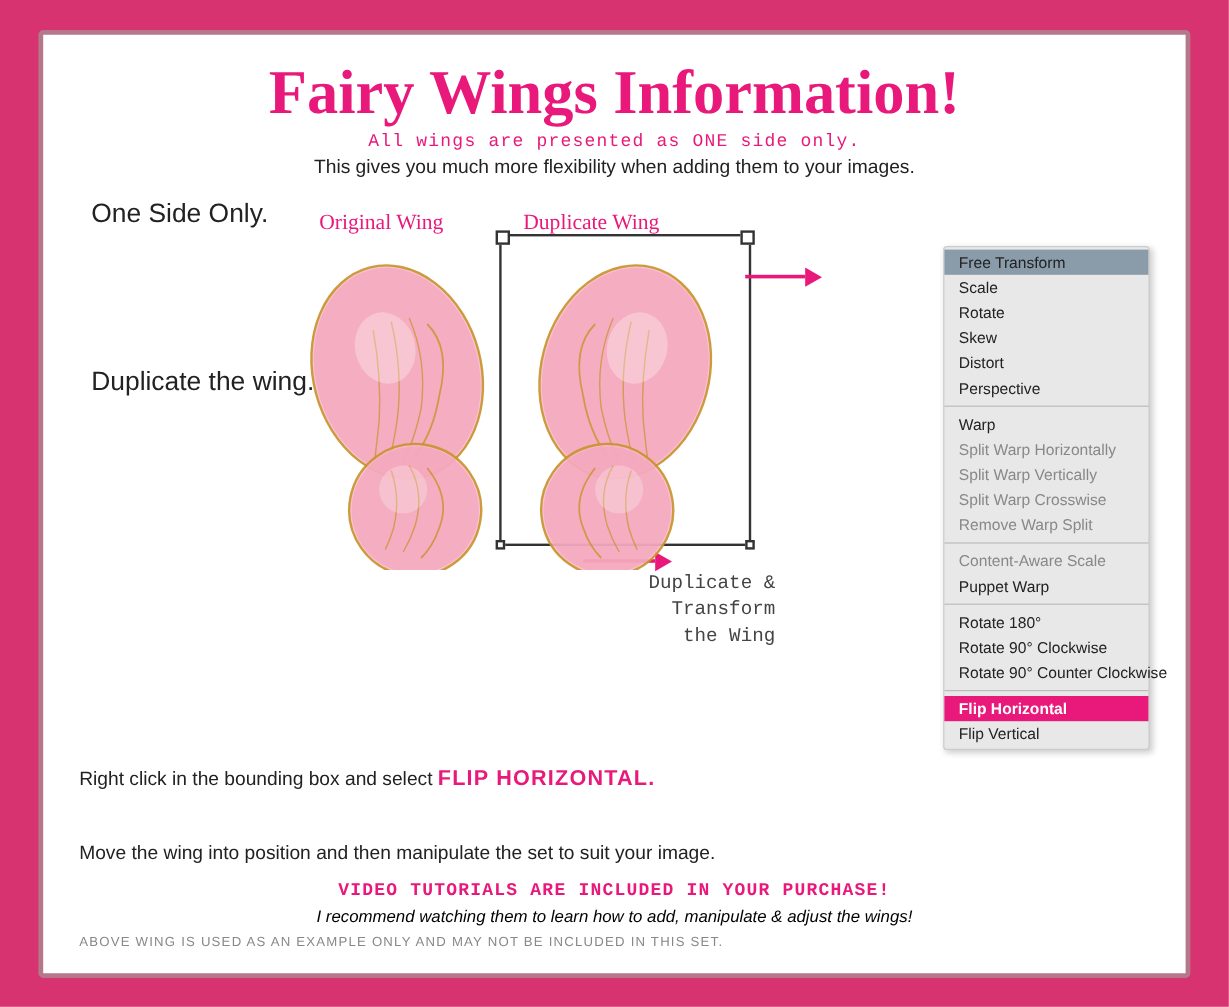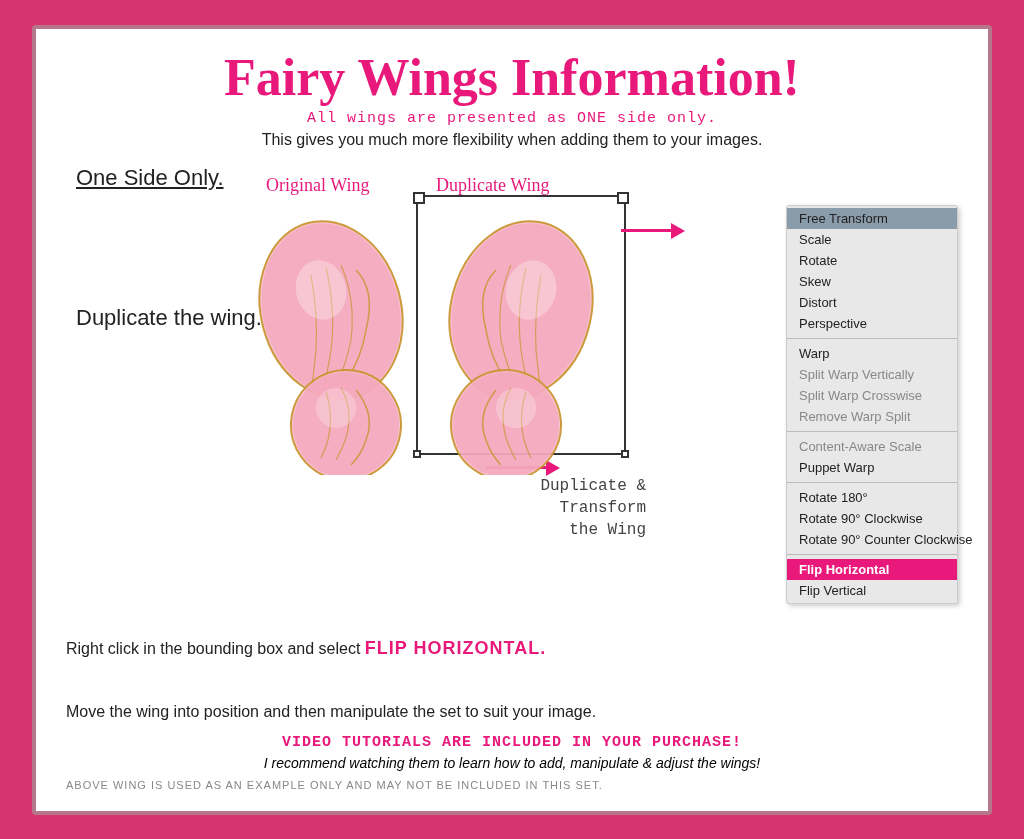--- a/index.html
+++ b/index.html
@@ -61,21 +61,20 @@
       padding-right: 10px;
       position: relative;
     }
     .label-one-side {
       font-size: 22px;
       color: #222;
       font-family: Arial, sans-serif;
       position: absolute;
       top: 0;
       left: 10px;
-      text-decoration: underline;
     }
     .label-duplicate {
       font-size: 22px;
       color: #222;
       font-family: Arial, sans-serif;
       position: absolute;
       top: 140px;
       left: 10px;
     }
     .label-transform {
@@ -395,20 +394,21 @@
     <div class="right-panel">
       <div class="context-menu">
         <div class="menu-item highlighted">Free Transform</div>
         <div class="menu-item">Scale</div>
         <div class="menu-item">Rotate</div>
         <div class="menu-item">Skew</div>
         <div class="menu-item">Distort</div>
         <div class="menu-item">Perspective</div>
         <div class="menu-separator"></div>
         <div class="menu-item">Warp</div>
+        <div class="menu-item dimmed">Split Warp Horizontally</div>
         <div class="menu-item dimmed">Split Warp Vertically</div>
         <div class="menu-item dimmed">Split Warp Crosswise</div>
         <div class="menu-item dimmed">Remove Warp Split</div>
         <div class="menu-separator"></div>
         <div class="menu-item dimmed">Content-Aware Scale</div>
         <div class="menu-item">Puppet Warp</div>
         <div class="menu-separator"></div>
         <div class="menu-item">Rotate 180°</div>
         <div class="menu-item">Rotate 90° Clockwise</div>
         <div class="menu-item">Rotate 90° Counter Clockwise</div>

